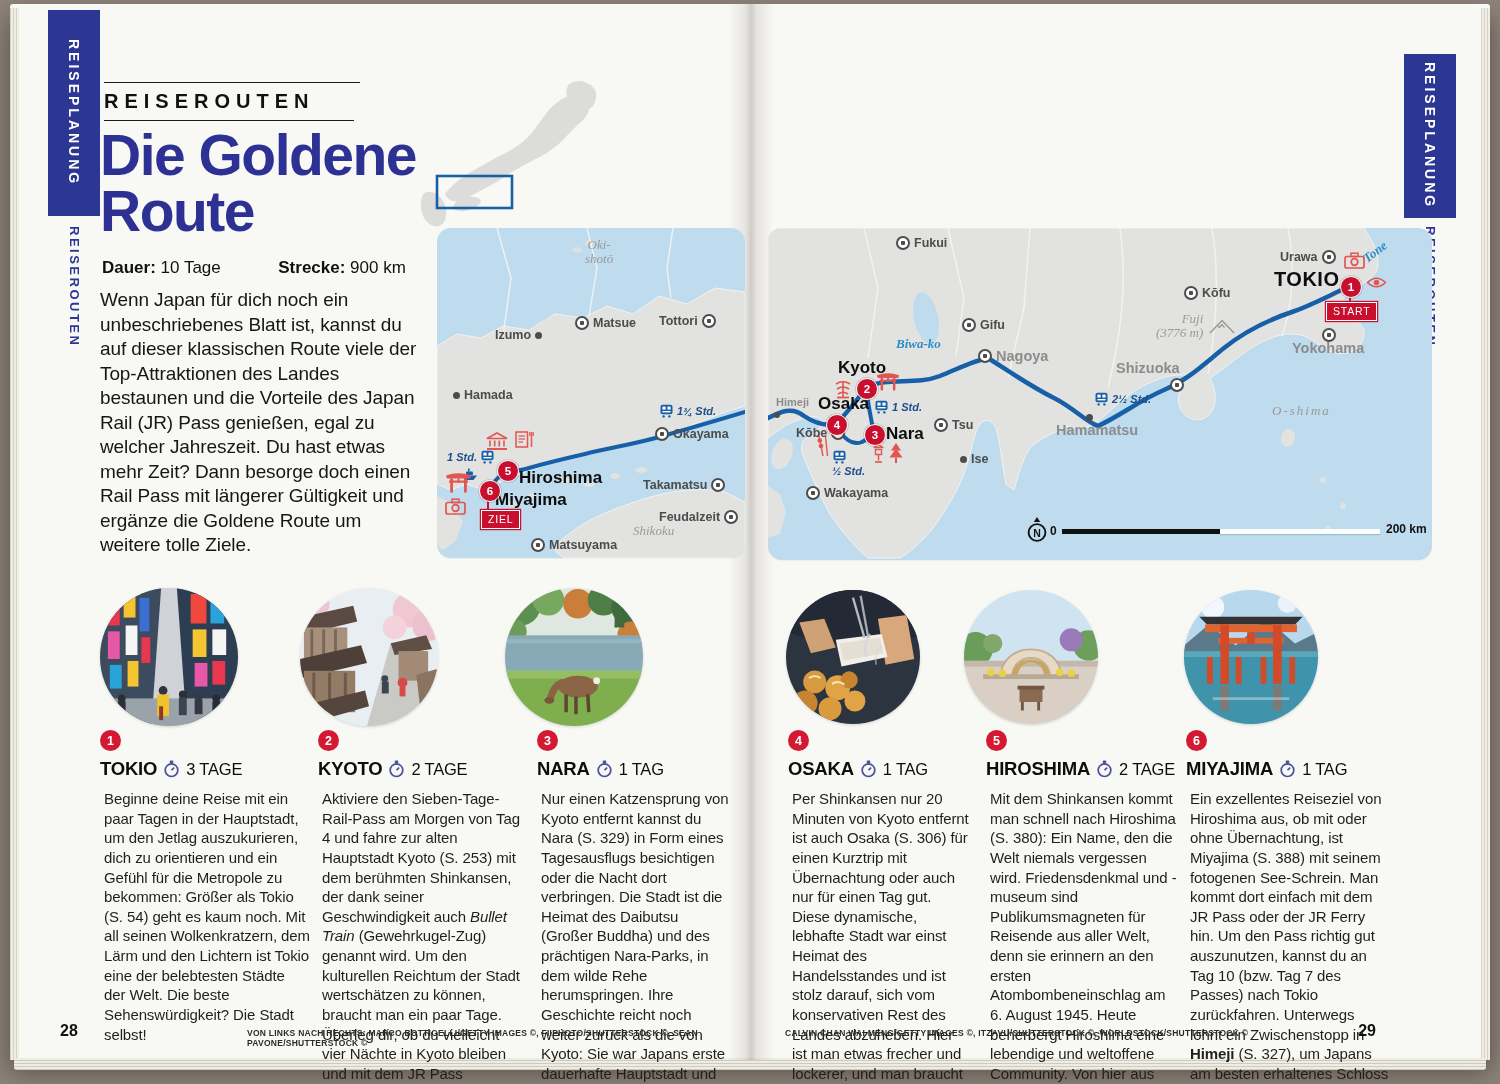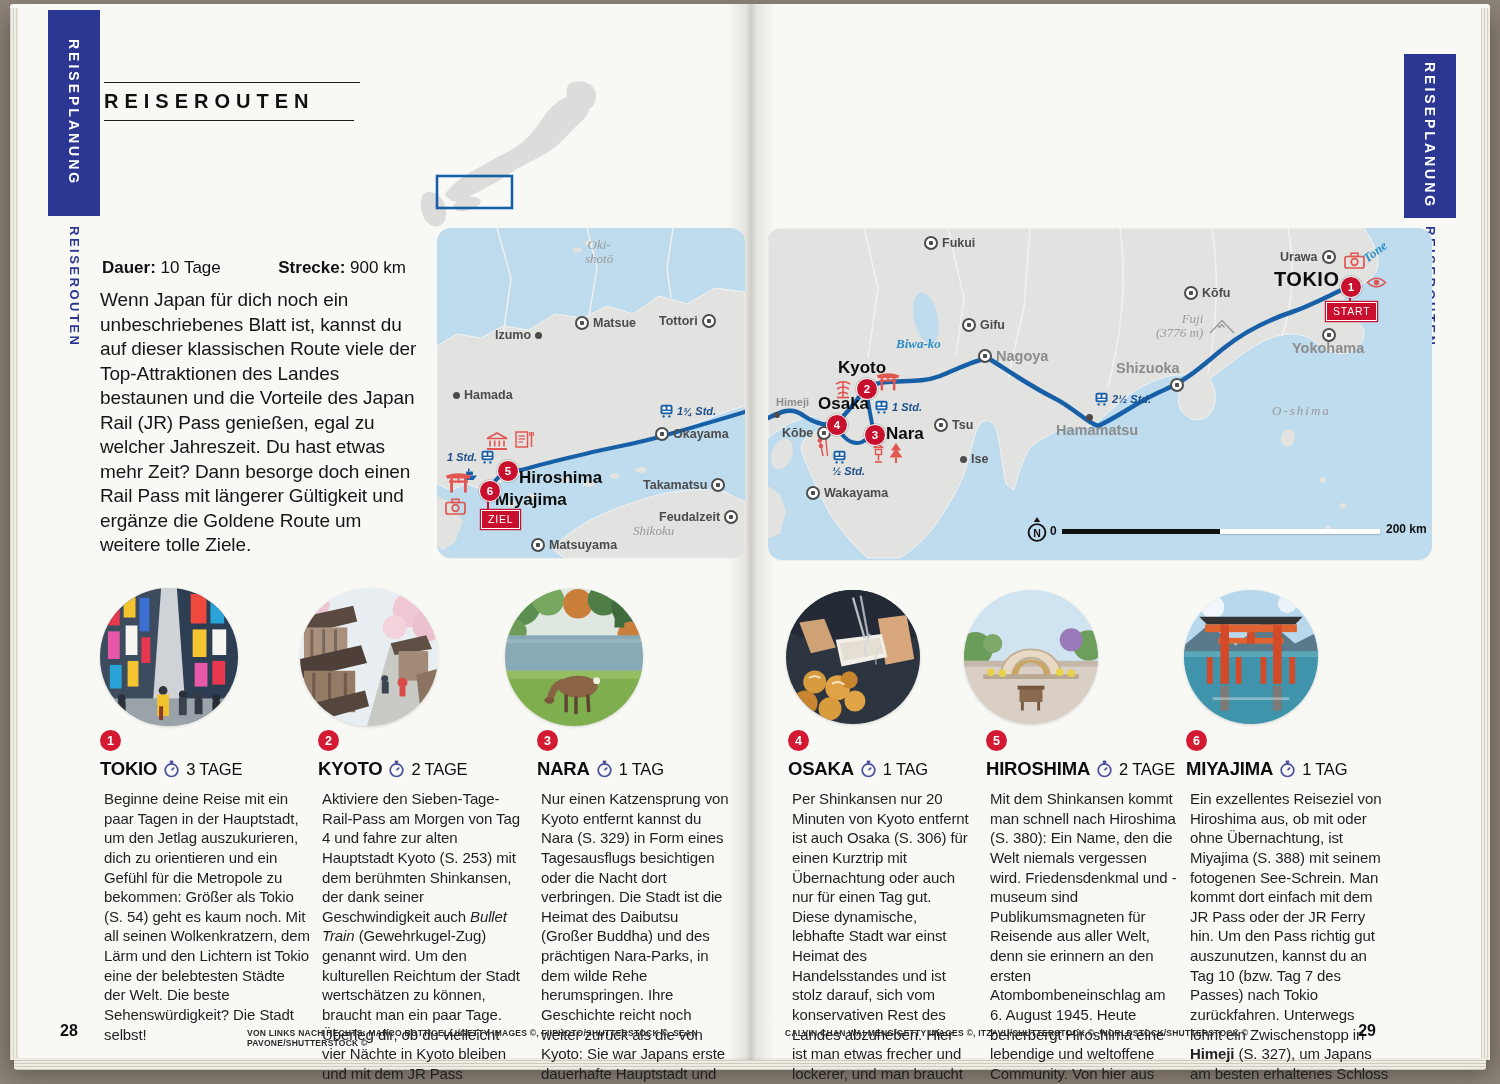--- a/index.html
+++ b/index.html
@@ -64,20 +64,24 @@
     <span>REISEPLANUNG</span>
   </div>
   <div class="vtxt" style="left:48px;top:226px;width:52px;height:220px;">
     <span>REISEROUTEN</span>
   </div>
 
   <div class="kicker-rule" style="left:104px;top:82px;width:256px;"></div>
   <div class="kicker" style="left:104px;top:90px;">REISEROUTEN</div>
   <div class="kicker-rule" style="left:104px;top:120px;width:250px;"></div>
 
+  <div class="title" style="left:100px;top:128px;">
+    <div>Die Goldene</div>
+    <div>Route</div>
+  </div>
 
   <div class="meta" style="left:102px;top:258px;">
     <b>Dauer:</b>
     <span>10 Tage</span>
     <span style="display:inline-block;width:48px;"></span>
     <b>Strecke:</b>
     <span>900 km</span>
   </div>
 
   <div class="intro" style="left:100px;top:288px;width:324px;">Wenn Japan für dich noch ein unbeschriebenes Blatt ist, kannst du auf dieser klassischen Route viele der Top-Attraktionen des Landes bestaunen und die Vorteile des Japan Rail (JR) Pass genießen, egal zu welcher Jahreszeit. Du hast etwas mehr Zeit? Dann besorge doch einen Rail Pass mit längerer Gültigkeit und ergänze die Goldene Route um weitere tolle Ziele.</div>
@@ -244,21 +248,21 @@
       <ellipse cx="14" cy="226" rx="10" ry="16" fill="#e2e2e0" transform="rotate(20 14 226)"></ellipse>
       <path d="M0,258 L12,266 18,284 12,306 0,310 Z" fill="#e2e2e0"></path>
       <ellipse cx="520" cy="210" rx="7" ry="9" fill="#e2e2e0" transform="rotate(15 520 210)"></ellipse>
       <circle cx="555" cy="252" r="3" fill="#e2e2e0"></circle>
         <circle cx="575" cy="278" r="3" fill="#e2e2e0"></circle>
         <circle cx="560" cy="300" r="2.5" fill="#e2e2e0"></circle>
       <path d="M0,190 C12,184 24,178 36,188 C48,196 58,198 68,196 C76,188 86,176 98,160 C120,148 146,158 172,148 C196,138 208,132 220,130 C242,144 262,158 286,170 C306,180 318,194 330,198 C352,188 372,172 396,162 C420,152 436,136 456,120 C476,104 500,92 524,84 C544,77 560,68 582,58" fill="none" stroke="#1760a8" stroke-width="4.5" stroke-linecap="round"></path>
       <path d="M98,160 C100,176 103,190 106,206" fill="none" stroke="#1760a8" stroke-width="4" stroke-linecap="round"></path>
       <path d="M68,196 C74,210 84,218 94,214 C99,211 104,209 106,206" fill="none" stroke="#1760a8" stroke-width="4" stroke-linecap="round"></path>
     </svg>
-    <div class="mcity" style="left:128px;top:8px;margin-left:28px;">
+    <div class="mcity" style="left:128px;top:8px;">
         <span class="ring"></span>
         <span>Fukui</span>
       </div>
     <div class="mcity" style="left:194px;top:90px;">
         <span class="ring"></span>
         <span>Gifu</span>
       </div>
     <div class="mcity big" style="left:210px;top:120px;">
         <span class="ring"></span>
         <span>Nagoya</span>
@@ -337,21 +341,21 @@
       <svg width="16" height="22" viewBox="0 0 16 22">
           <path d="M8,1 L13,8.5 L3,8.5 Z" fill="#e25550"></path>
           <path d="M8,6.5 L14.5,15.5 L1.5,15.5 Z" fill="#e25550"></path>
           <rect x="7" y="15.5" width="2" height="5.5" fill="#e25550"></rect>
         </svg>
     </div>
     <div class="mcity small" style="left:8px;top:168px;">
         <span>Himeji</span>
       </div>
     <div class="dot" style="position:absolute;left:6px;top:184px;width:6px;height:6px;z-index:3;"></div>
-    <div class="mcity" style="left:14px;top:198px;">
+    <div class="mcity" style="left:28px;top:198px;">
         <span>Kōbe</span>
         <span class="ring"></span>
       </div>
     <div class="mcity" style="left:166px;top:190px;">
         <span class="ring"></span>
         <span>Tsu</span>
       </div>
     <div class="mcity" style="left:192px;top:224px;">
         <span class="dot"></span>
         <span>Ise</span>

